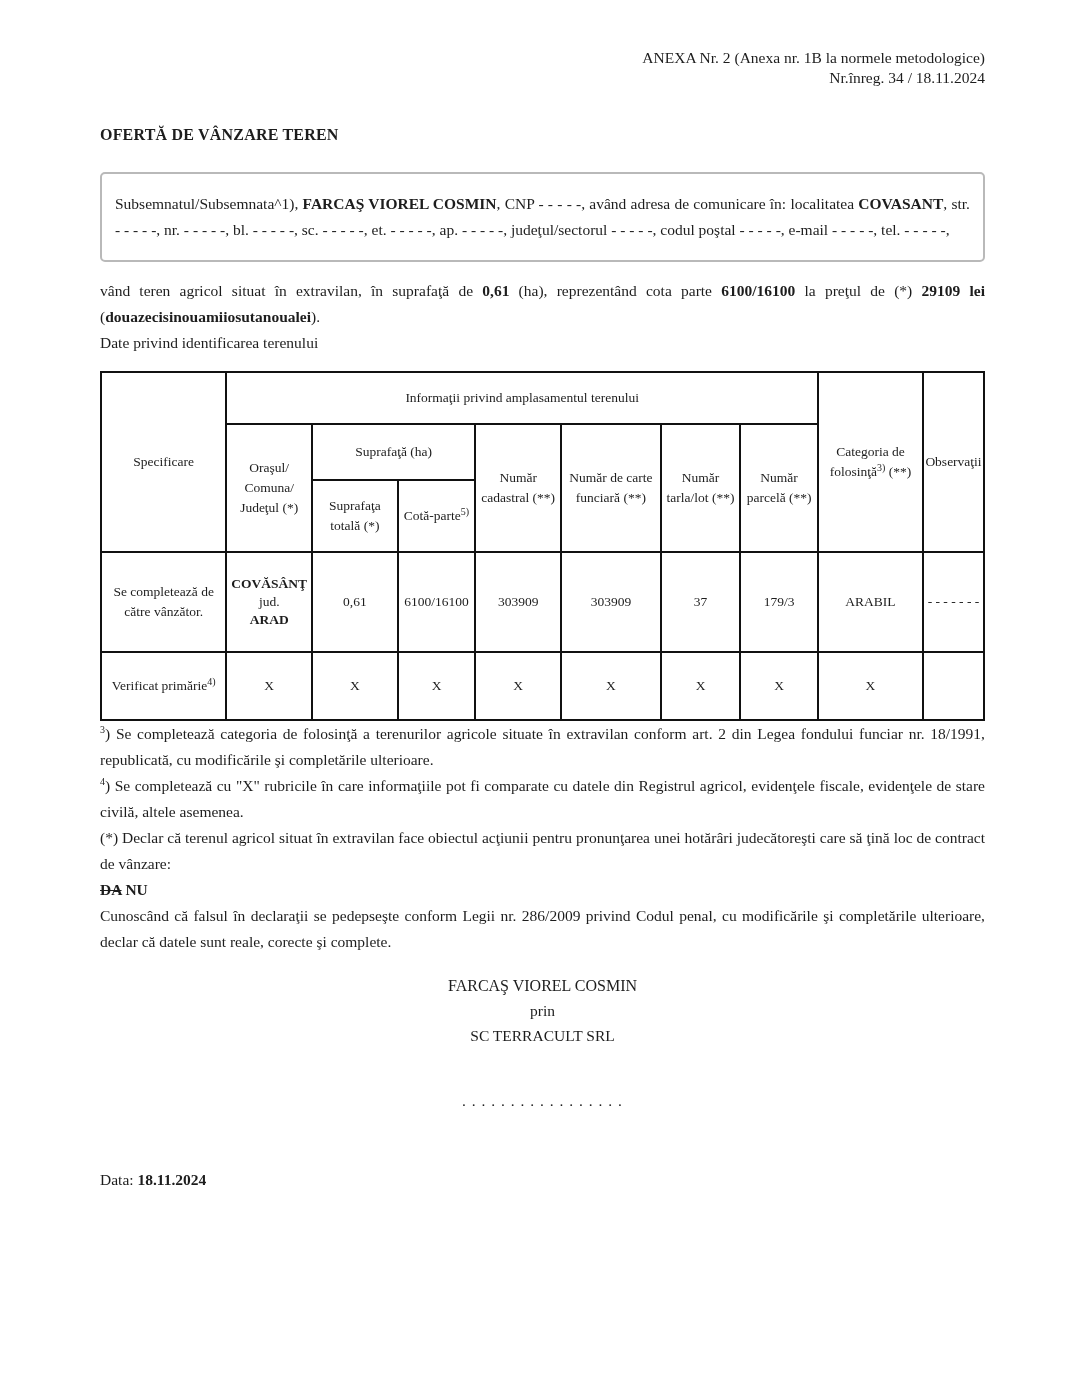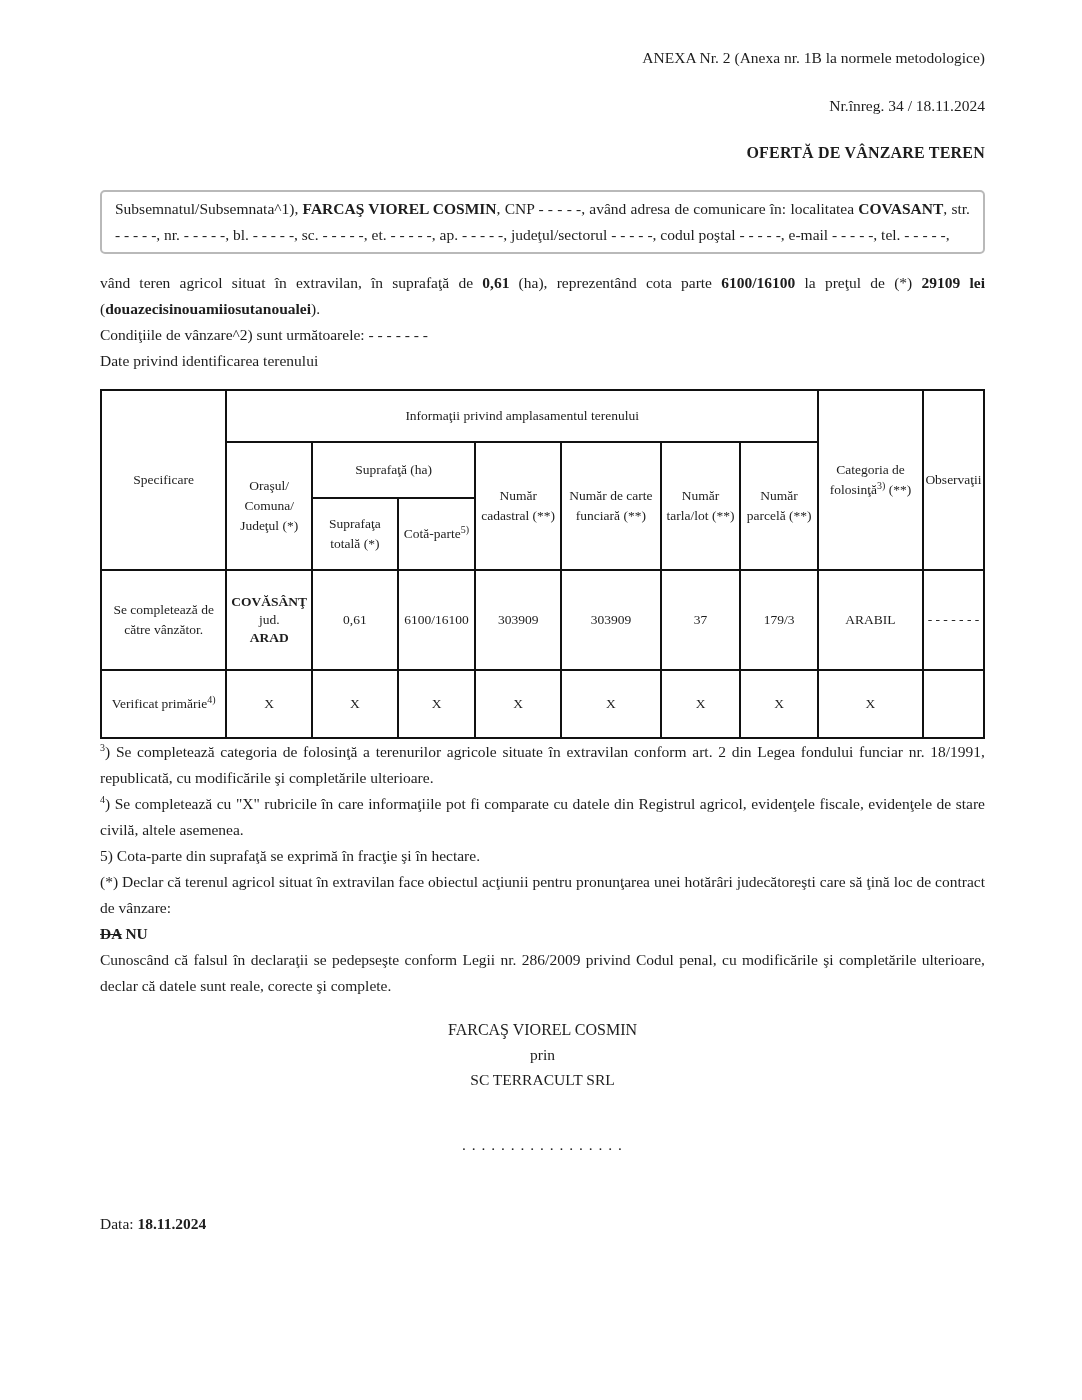--- a/index.html
+++ b/index.html
@@ -7,28 +7,28 @@
   body {
     width: 1082px; height: 1400px;
     color: #1d1d1d;
     font-family: "Liberation Serif", "DejaVu Serif", serif;
     font-size: 15.5px;
     overflow: hidden;
   }
   .page { width: 1082px; height: 1052px; padding: 48px 97px 0 100px; }
 
   .right-line { text-align: right; line-height: 20px; }
-  .reg-line { margin-top: 28px; }
-  .doc-title { text-align: right; font-weight: bold; font-size: 16px; margin-top: 28px; letter-spacing: 0.2px; }
+  .reg-line { }
+  .doc-title { text-align: left; font-weight: bold; font-size: 16px; margin-top: 38px; letter-spacing: 0.2px; }
 
   .intro-box {
     margin-top: 28px;
     border: 2px solid #b9b9b9;
     border-radius: 5px;
-    padding: 4px 13px;
+    padding: 17px 13px;
     line-height: 26px;
     text-align: justify;
   }
   .para { line-height: 26px; text-align: justify; }
   .sale-para { margin-top: 16px; }
   b, .bold { font-weight: bold; }
 
   table.land-table {
     width: 100%;
     margin-top: 15px;
@@ -79,21 +79,20 @@
 
   <div class="doc-title">OFERTĂ DE VÂNZARE TEREN</div>
 
   <div class="intro-box">
     <span>Subsemnatul/Subsemnata^1), </span><b>FARCAŞ VIOREL COSMIN</b><span>, CNP - - - - -, având adresa de comunicare în: localitatea </span><b>COVASANT</b><span>, str. - - - - -, nr. - - - - -, bl. - - - - -, sc. - - - - -, et. - - - - -, ap. - - - - -, judeţul/sectorul - - - - -, codul poştal - - - - -, e-mail - - - - -, tel. - - - - -,</span>
   </div>
 
   <p class="para sale-para">
     <span>vând teren agricol situat în extravilan, în suprafaţă de </span><b>0,61</b><span> (ha), reprezentând cota parte </span><b>6100/16100</b><span> la preţul de (*) </span><b>29109 lei</b><span> (</span><b>douazecisinouamiiosutanoualei</b><span>).</span>
   </p>
-  <p class="para">Condiţiile de vânzare^2) sunt următoarele: - - - - - - -</p>
   <p class="para">Date privind identificarea terenului</p>
 
   <table class="land-table">
     <colgroup>
       <col style="width:14.2%">
         <col style="width:9.7%">
         <col style="width:9.7%">
         <col style="width:8.8%">
       <col style="width:9.7%">
         <col style="width:11.3%">
@@ -154,21 +153,20 @@
         <td class="xmark">X</td>
         <td class="xmark">X</td>
         <td></td>
       </tr>
     </tbody>
   </table>
 
   <div class="footnotes">
     <p class="para"><sup>3</sup><span>) Se completează categoria de folosinţă a terenurilor agricole situate în extravilan conform art. 2 din Legea fondului funciar nr. 18/1991, republicată, cu modificările şi completările ulterioare.</span></p>
     <p class="para"><sup>4</sup><span>) Se completează cu "X" rubricile în care informaţiile pot fi comparate cu datele din Registrul agricol, evidenţele fiscale, evidenţele de stare civilă, altele asemenea.</span></p>
-    <p class="para">5) Cota-parte din suprafaţă se exprimă în fracţie şi în hectare.</p>
   </div>
 
   <p class="para">(*) Declar că terenul agricol situat în extravilan face obiectul acţiunii pentru pronunţarea unei hotărâri judecătoreşti care să ţină loc de contract de vânzare:</p>
   <p class="decl-danu">
     <span class="strike">DA</span>
     <span>NU</span>
   </p>
   <p class="para">Cunoscând că falsul în declaraţii se pedepseşte conform Legii nr. 286/2009 privind Codul penal, cu modificările şi completările ulterioare, declar că datele sunt reale, corecte şi complete.</p>
 
   <div class="sig-block">

